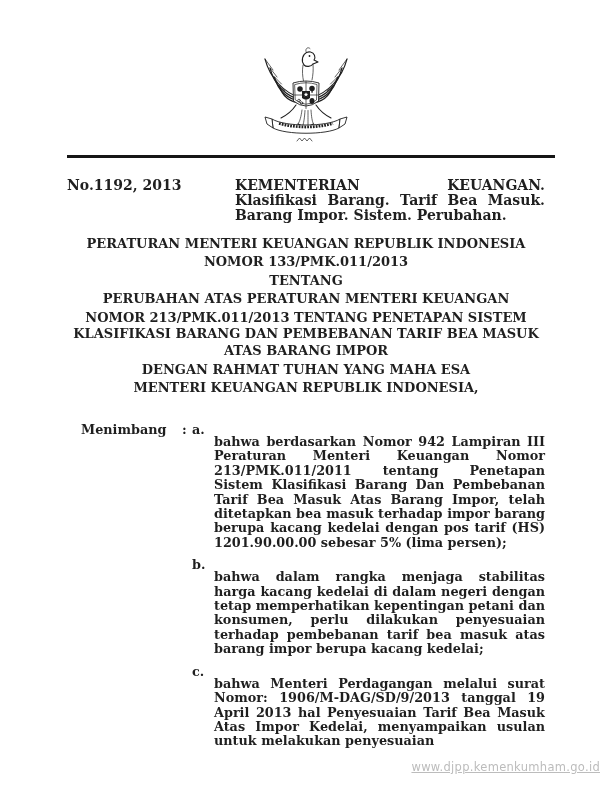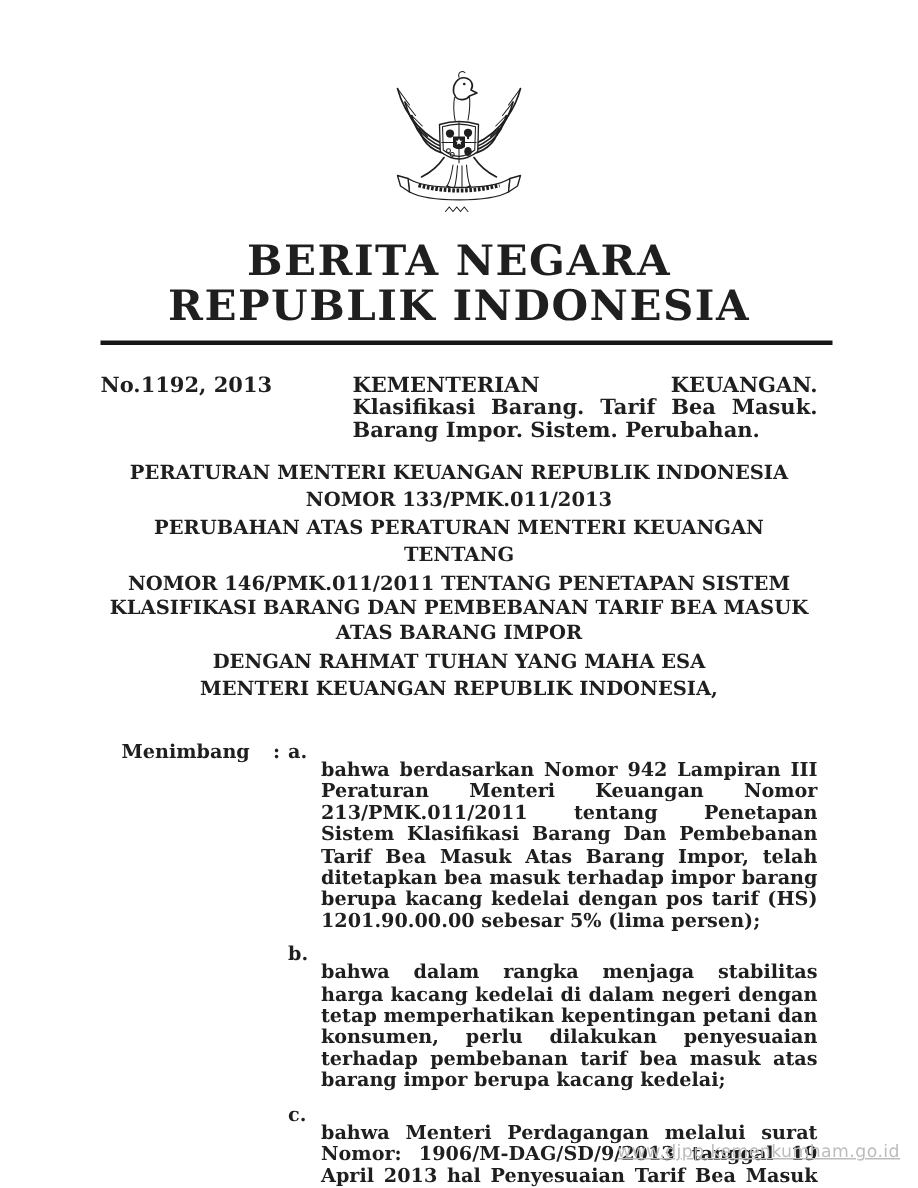--- a/index.html
+++ b/index.html
@@ -127,38 +127,34 @@
       <path class="ln" d="M84,120 C76,132 66,140 54,146 M124,120 C132,132 142,140 154,146"></path>
 
       <path class="white" d="M36,148 C62,164 146,164 172,148 L170,166 C144,180 64,180 38,166 Z"></path>
       <path class="white" d="M36,148 L22,144 L26,158 L38,166 Z"></path>
       <path class="white" d="M172,148 L186,144 L182,158 L170,166 Z"></path>
       <path d="M50,157 Q104,171 158,157" fill="none" stroke="#1f1f1f" stroke-width="5.5" stroke-dasharray="3.5 2.2"></path>
       <path class="thin" d="M86,192 l5,-6 l5,6 l5,-6 l5,6 l5,-6 l5,6"></path>
     </svg>
   </div>
 
-  <div class="masthead">
-    <div>BERITA NEGARA</div>
-    <div>REPUBLIK INDONESIA</div>
-  </div>
 
   <div class="rule"></div>
 
   <div class="meta">
     <div class="meta-number">No.1192, 2013</div>
     <div class="meta-subject">KEMENTERIAN KEUANGAN. Klasifikasi Barang. Tarif Bea Masuk. Barang Impor. Sistem. Perubahan.</div>
   </div>
 
   <div class="heading">
     <div class="h-line">PERATURAN MENTERI KEUANGAN REPUBLIK INDONESIA</div>
     <div class="h-line">NOMOR 133/PMK.011/2013</div>
+    <div class="h-line">TENTANG</div>
     <div class="h-line">PERUBAHAN ATAS PERATURAN MENTERI KEUANGAN</div>
-    <div class="h-line">TENTANG</div>
-    <div class="h-long">NOMOR 146/PMK.011/2011 TENTANG PENETAPAN SISTEM KLASIFIKASI BARANG DAN PEMBEBANAN TARIF BEA MASUK ATAS BARANG IMPOR</div>
+    <div class="h-long">NOMOR 213/PMK.011/2013 TENTANG PENETAPAN SISTEM KLASIFIKASI BARANG DAN PEMBEBANAN TARIF BEA MASUK ATAS BARANG IMPOR</div>
     <div class="h-line h-gap">DENGAN RAHMAT TUHAN YANG MAHA ESA</div>
     <div class="h-line">MENTERI KEUANGAN REPUBLIK INDONESIA,</div>
   </div>
 
   <div class="considering">
     <div class="c-label">Menimbang</div>
     <div class="c-colon">:</div>
     <div class="c-items">
       <div class="c-item">
         <div class="c-letter">a.</div>

